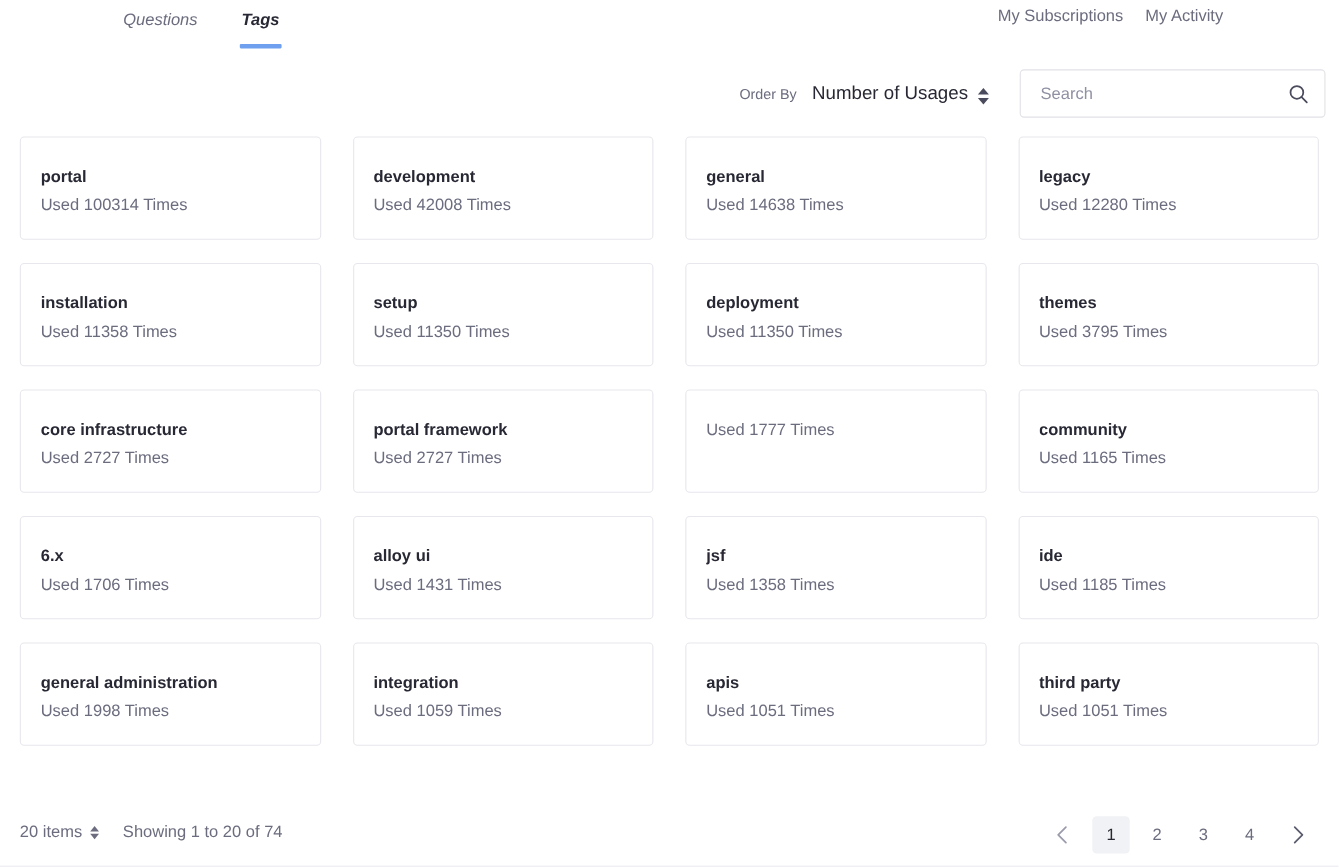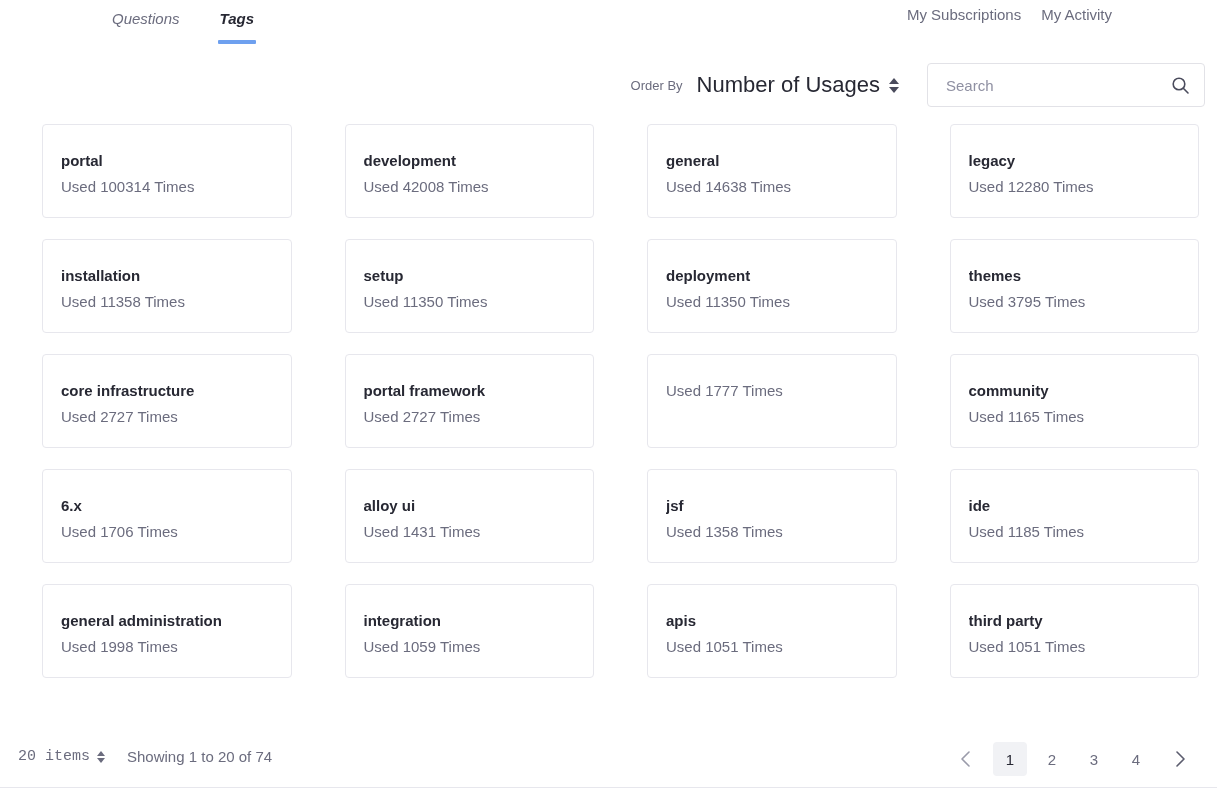--- a/index.html
+++ b/index.html
@@ -73,23 +73,23 @@
     align-items: center;
   }
   .order-by-label {
     font-size: 13px;
     color: #6b6c7e;
     margin-right: 14px;
     white-space: nowrap;
   }
   .order-by-value {
     display: flex;
-    align-items: center;
+    align-items: flex-end;
     gap: 9px;
-    font-size: 22px;
+    font-size: 17px;
     color: #272833;
     cursor: pointer;
     white-space: nowrap;
   }
   .sort-icon {
     display: inline-flex;
     flex-direction: column;
     align-items: center;
     justify-content: center;
     gap: 3px;
@@ -149,21 +149,20 @@
     row-gap: 21px;
   }
   .card {
     background: #fff;
     border: 1px solid #e7e7ed;
     border-radius: 4px;
     height: 94px;
     box-sizing: border-box;
     padding: 26px 18px 0 18px;
     cursor: pointer;
-    margin-left: 24px;
   }
   .card-title {
     font-size: 15px;
     font-weight: bold;
     color: #272833;
     line-height: 20px;
     margin-bottom: 6px;
     white-space: nowrap;
     overflow: hidden;
     text-overflow: ellipsis;
@@ -193,21 +192,20 @@
     gap: 22px;
   }
   .items-per-page {
     display: flex;
     align-items: center;
     gap: 7px;
     font-size: 15px;
     color: #6b6c7e;
     cursor: pointer;
     white-space: nowrap;
-    font-family: Liberation Mono, monospace;
   }
   .sort-icon.sm { width: 8px; gap: 2px; }
   .sort-icon.sm i {
     border-left-width: 4px;
     border-right-width: 4px;
   }
   .sort-icon.sm i.up { border-bottom-width: 5px; border-bottom-color: #6b6c7e; }
   .sort-icon.sm i.down { border-top-width: 5px; border-top-color: #6b6c7e; }
   .showing-text {
     font-size: 15px;

